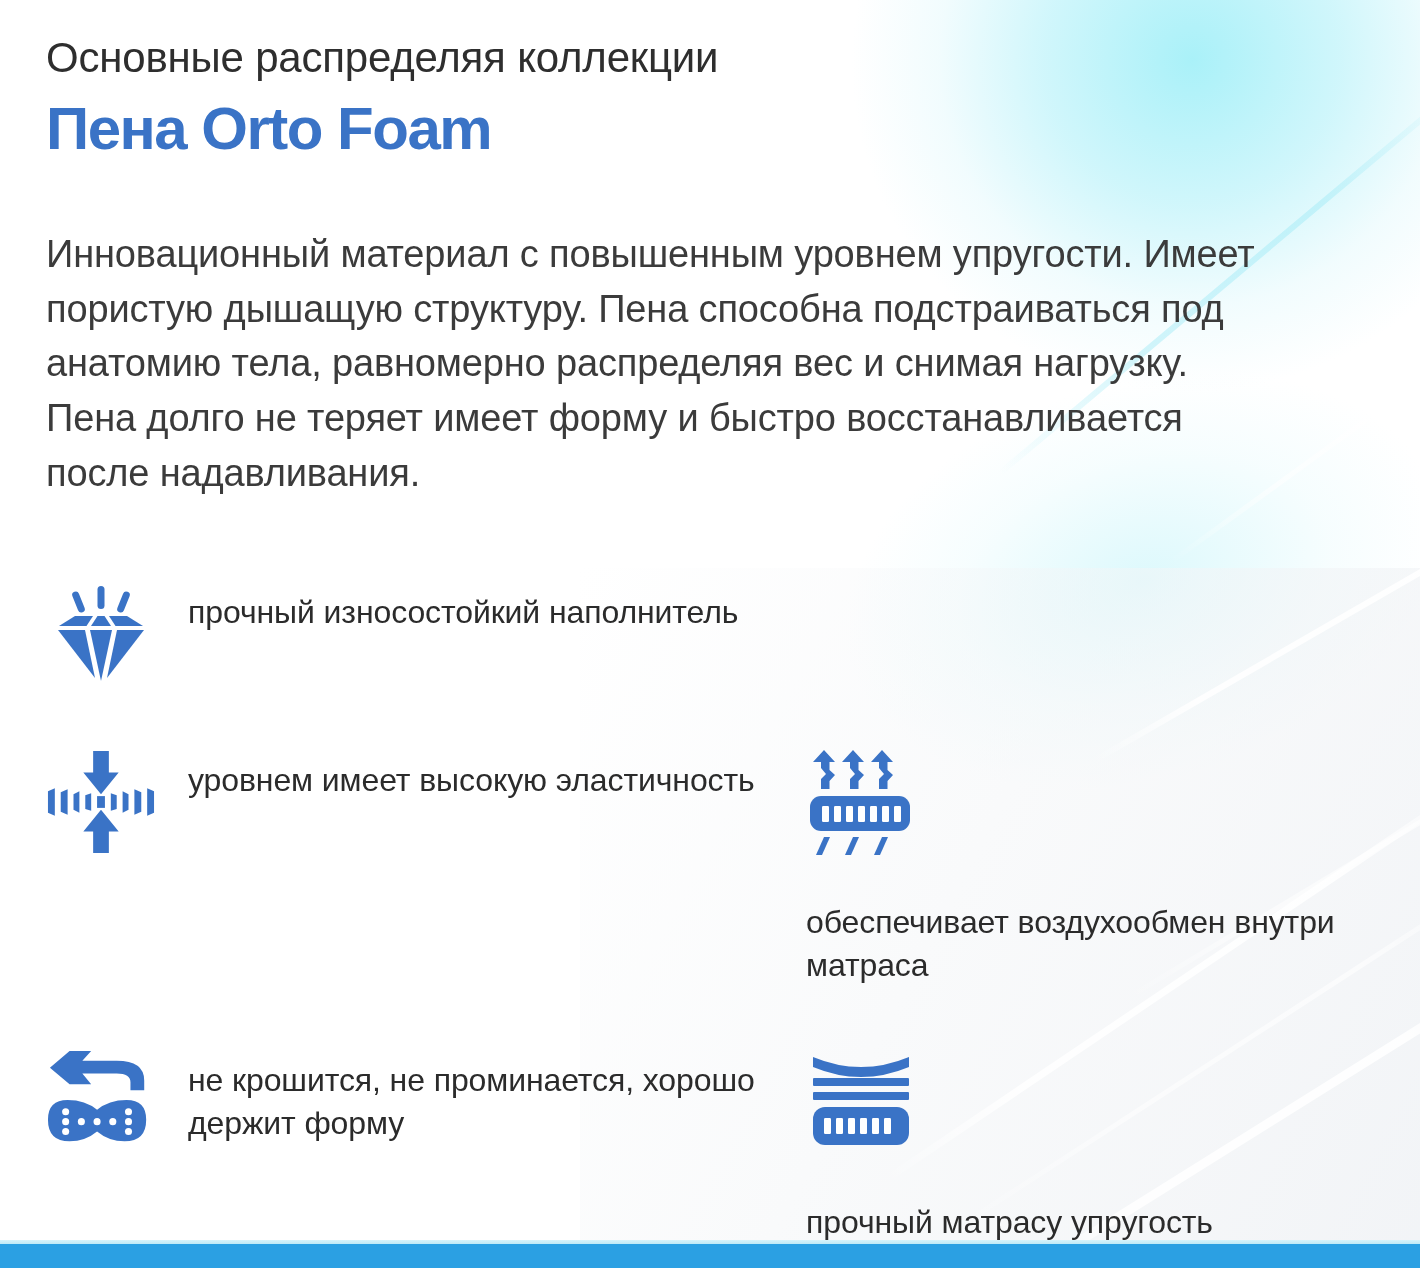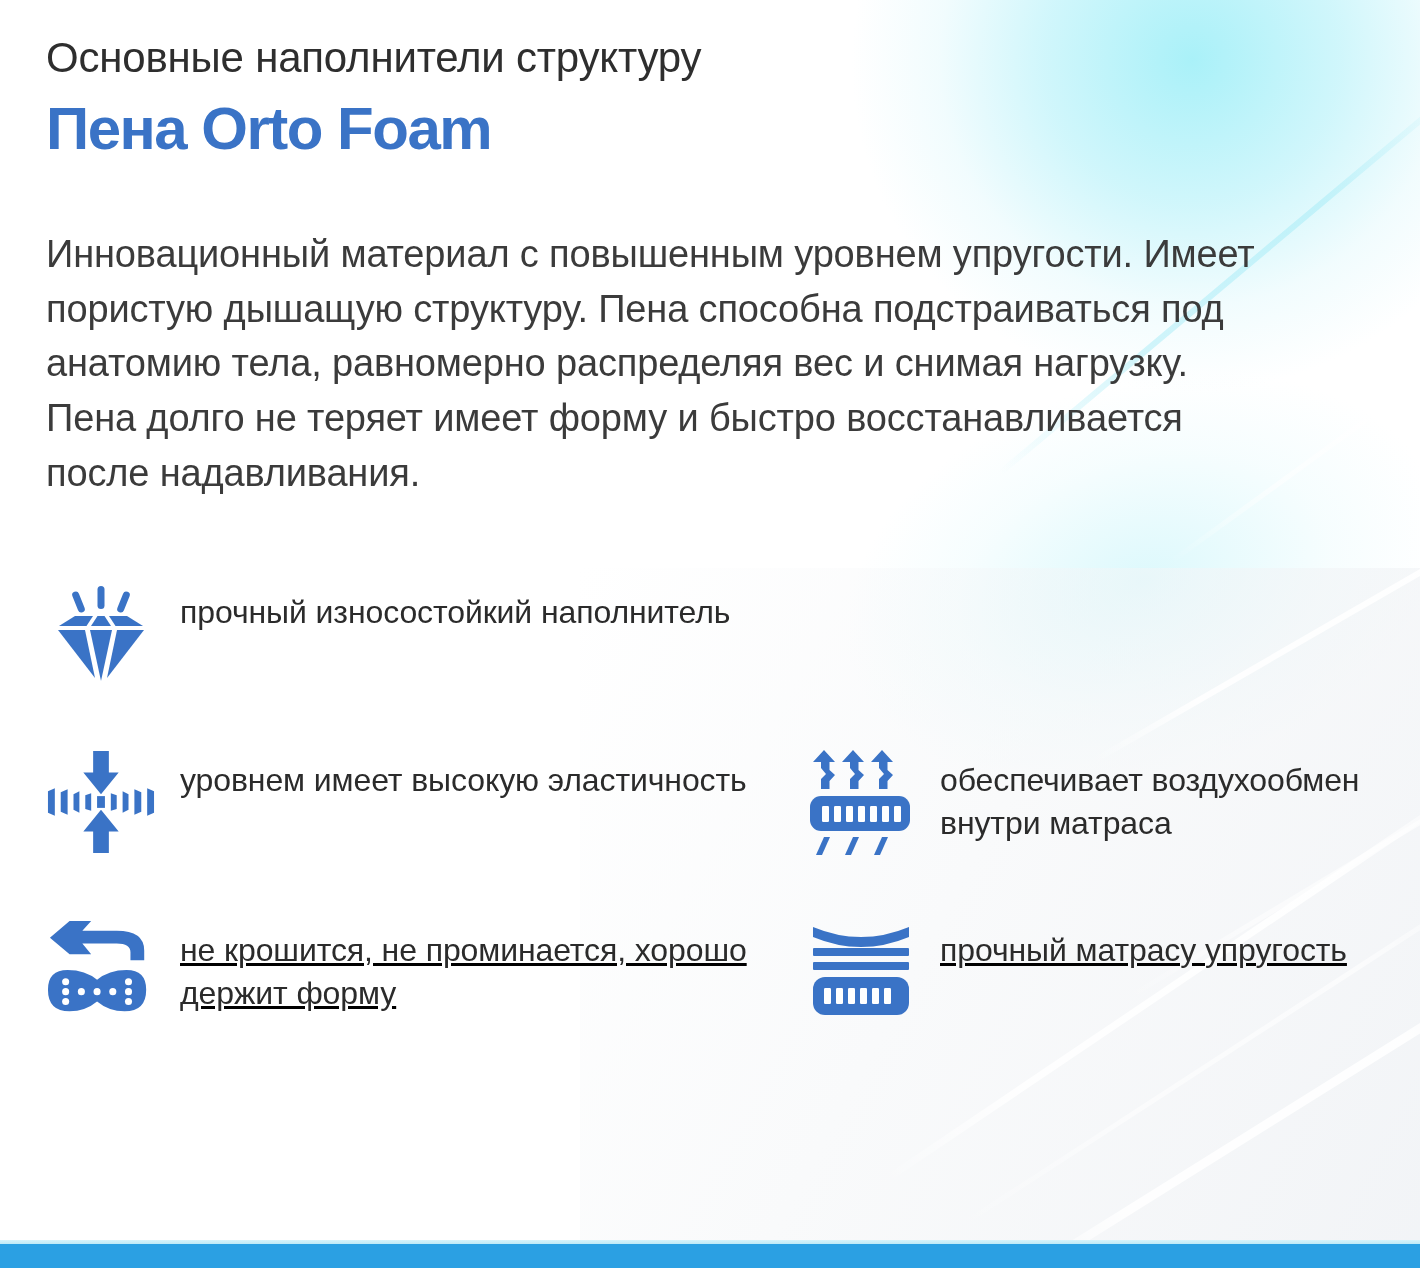--- a/index.html
+++ b/index.html
@@ -138,43 +138,43 @@
   .features {
     position:relative;
     margin-top:78px;
     width:1350px;
   }
   .feat-row { display:flex; }
 
   .feat {
     display:flex;
     align-items:flex-start;
-    gap:24px;
+    gap:32px;
   }
   .feat.col-left  { width:760px; }
-  .feat.col-right { width:560px; }
+  .feat.col-right { width:560px;flex-direction:column; }
 
   .feat-icon {
     flex:0 0 auto;
     width:110px; height:110px;
     display:flex; align-items:center; justify-content:center;
   }
   .feat-icon svg { display:block; }
 
   .feat-text {
     font-size:32px;
     font-weight:400;
     line-height:1.35;
     color:#2b2b2b;
     letter-spacing:-0.1px;
     padding-top:12px;
   }
 
   .row-gap-a { margin-top:58px; }
-  .row-gap-b { margin-top:60px;text-decoration:underline; }
+  .row-gap-b { margin-top:60px; }
 </style>
 </head>
 <body>
 
 <div class="page">
 
   <div class="bg-layer">
     <div class="bg-cyan-glow"></div>
     <div class="bg-cyan-soft"></div>
     <div class="bg-grey-wash"></div>
@@ -182,21 +182,21 @@
     <div class="streak s6 faint"></div>
     <div class="streak s4"></div>
     <div class="streak s5 faint"></div>
     <div class="streak s1"></div>
     <div class="streak s2 faint"></div>
     <div class="streak s3"></div>
   </div>
 
   <div class="content">
 
-    <div class="eyebrow">Основные наполнители структуру</div>
+    <div class="eyebrow">Основные распределяя коллекции</div>
 
     <h1 class="headline">Пена Orto Foam</h1>
 
     <p class="intro">Инновационный материал с повышенным уровнем упругости. Имеет пористую дышащую структуру. Пена способна подстраиваться под анатомию тела, равномерно распределяя вес и снимая нагрузку. Пена долго не теряет имеет форму и быстро восстанавливается после надавливания.</p>
 
     <div class="features">
 
       <div class="feat-row">
         <div class="feat col-left">
           <span class="feat-icon">

